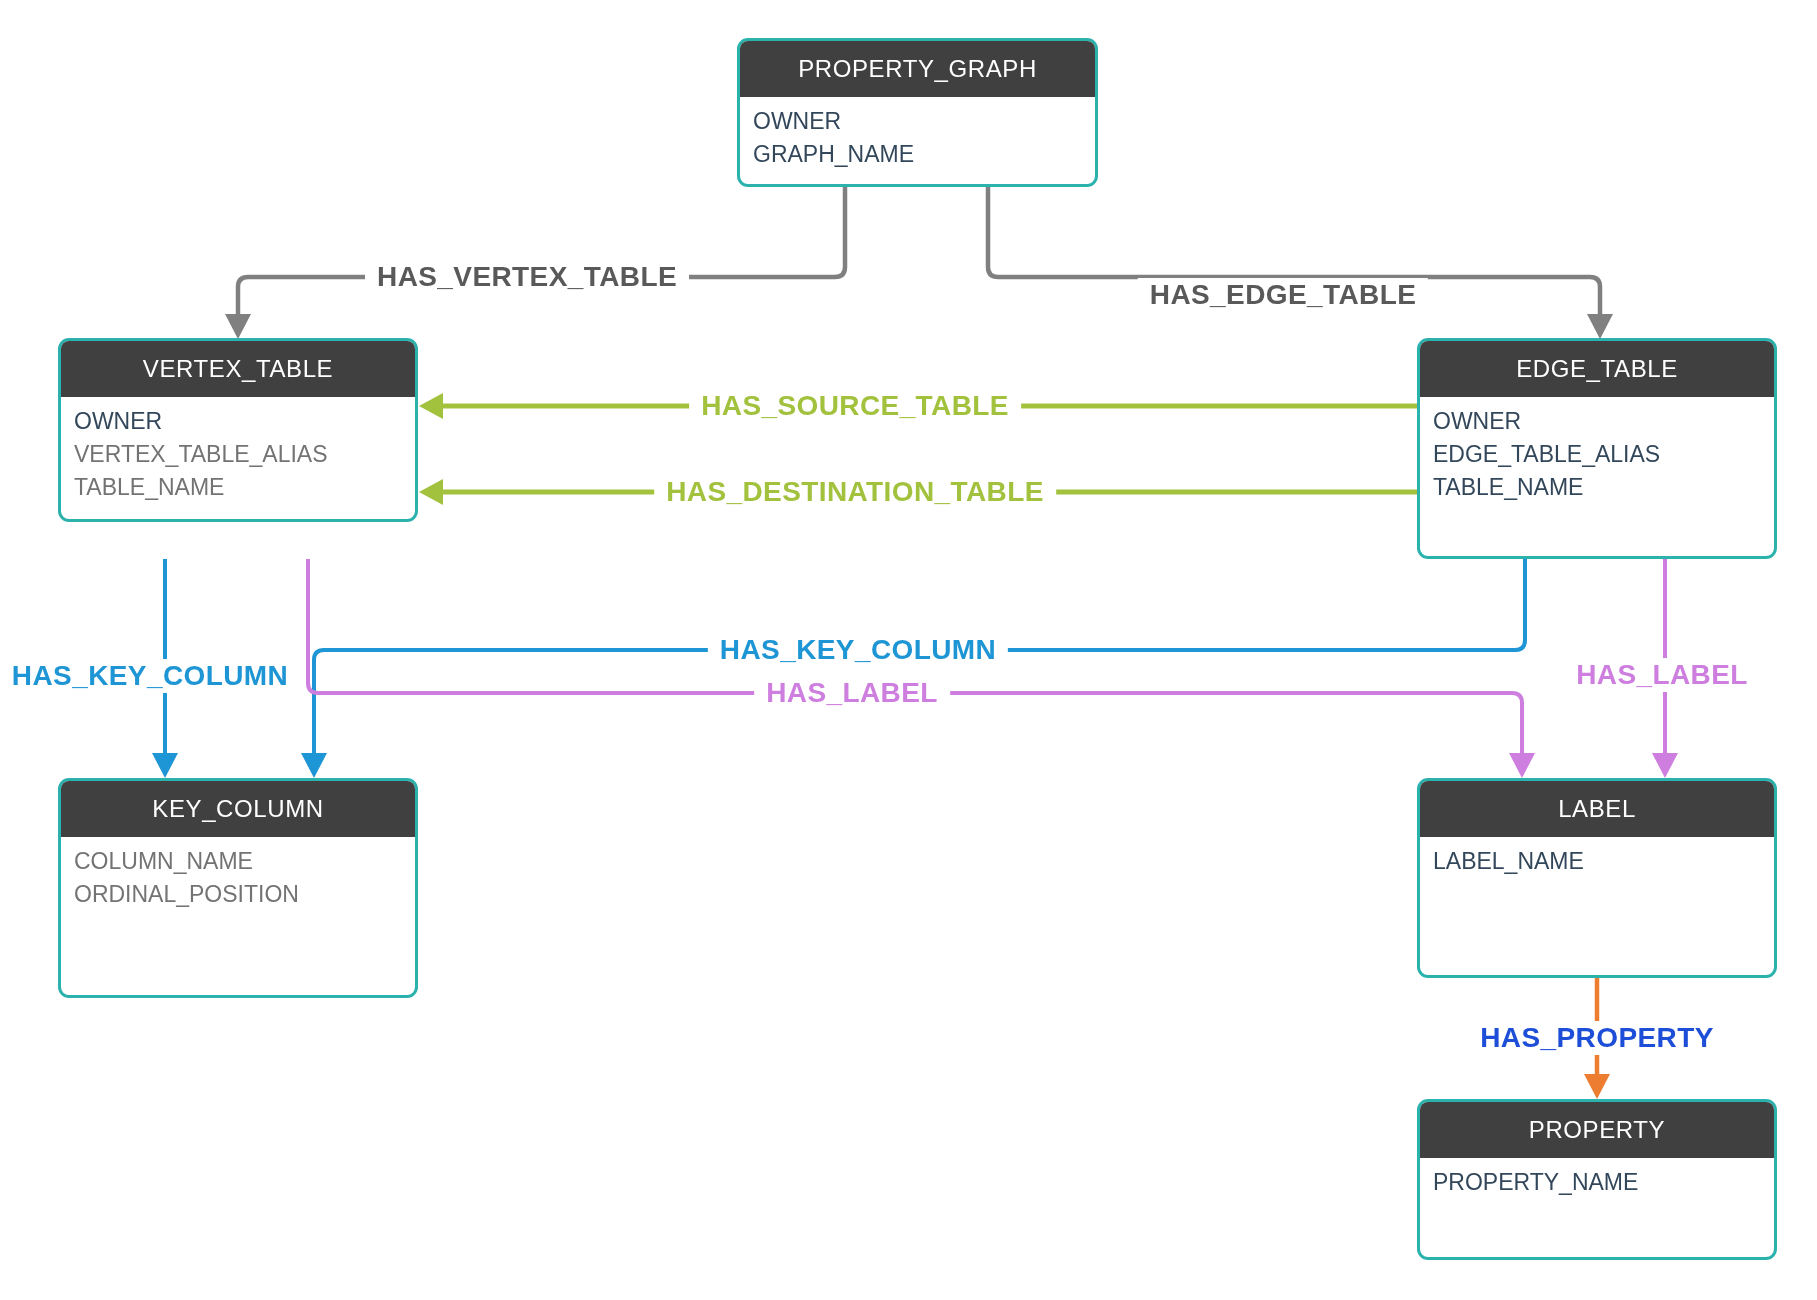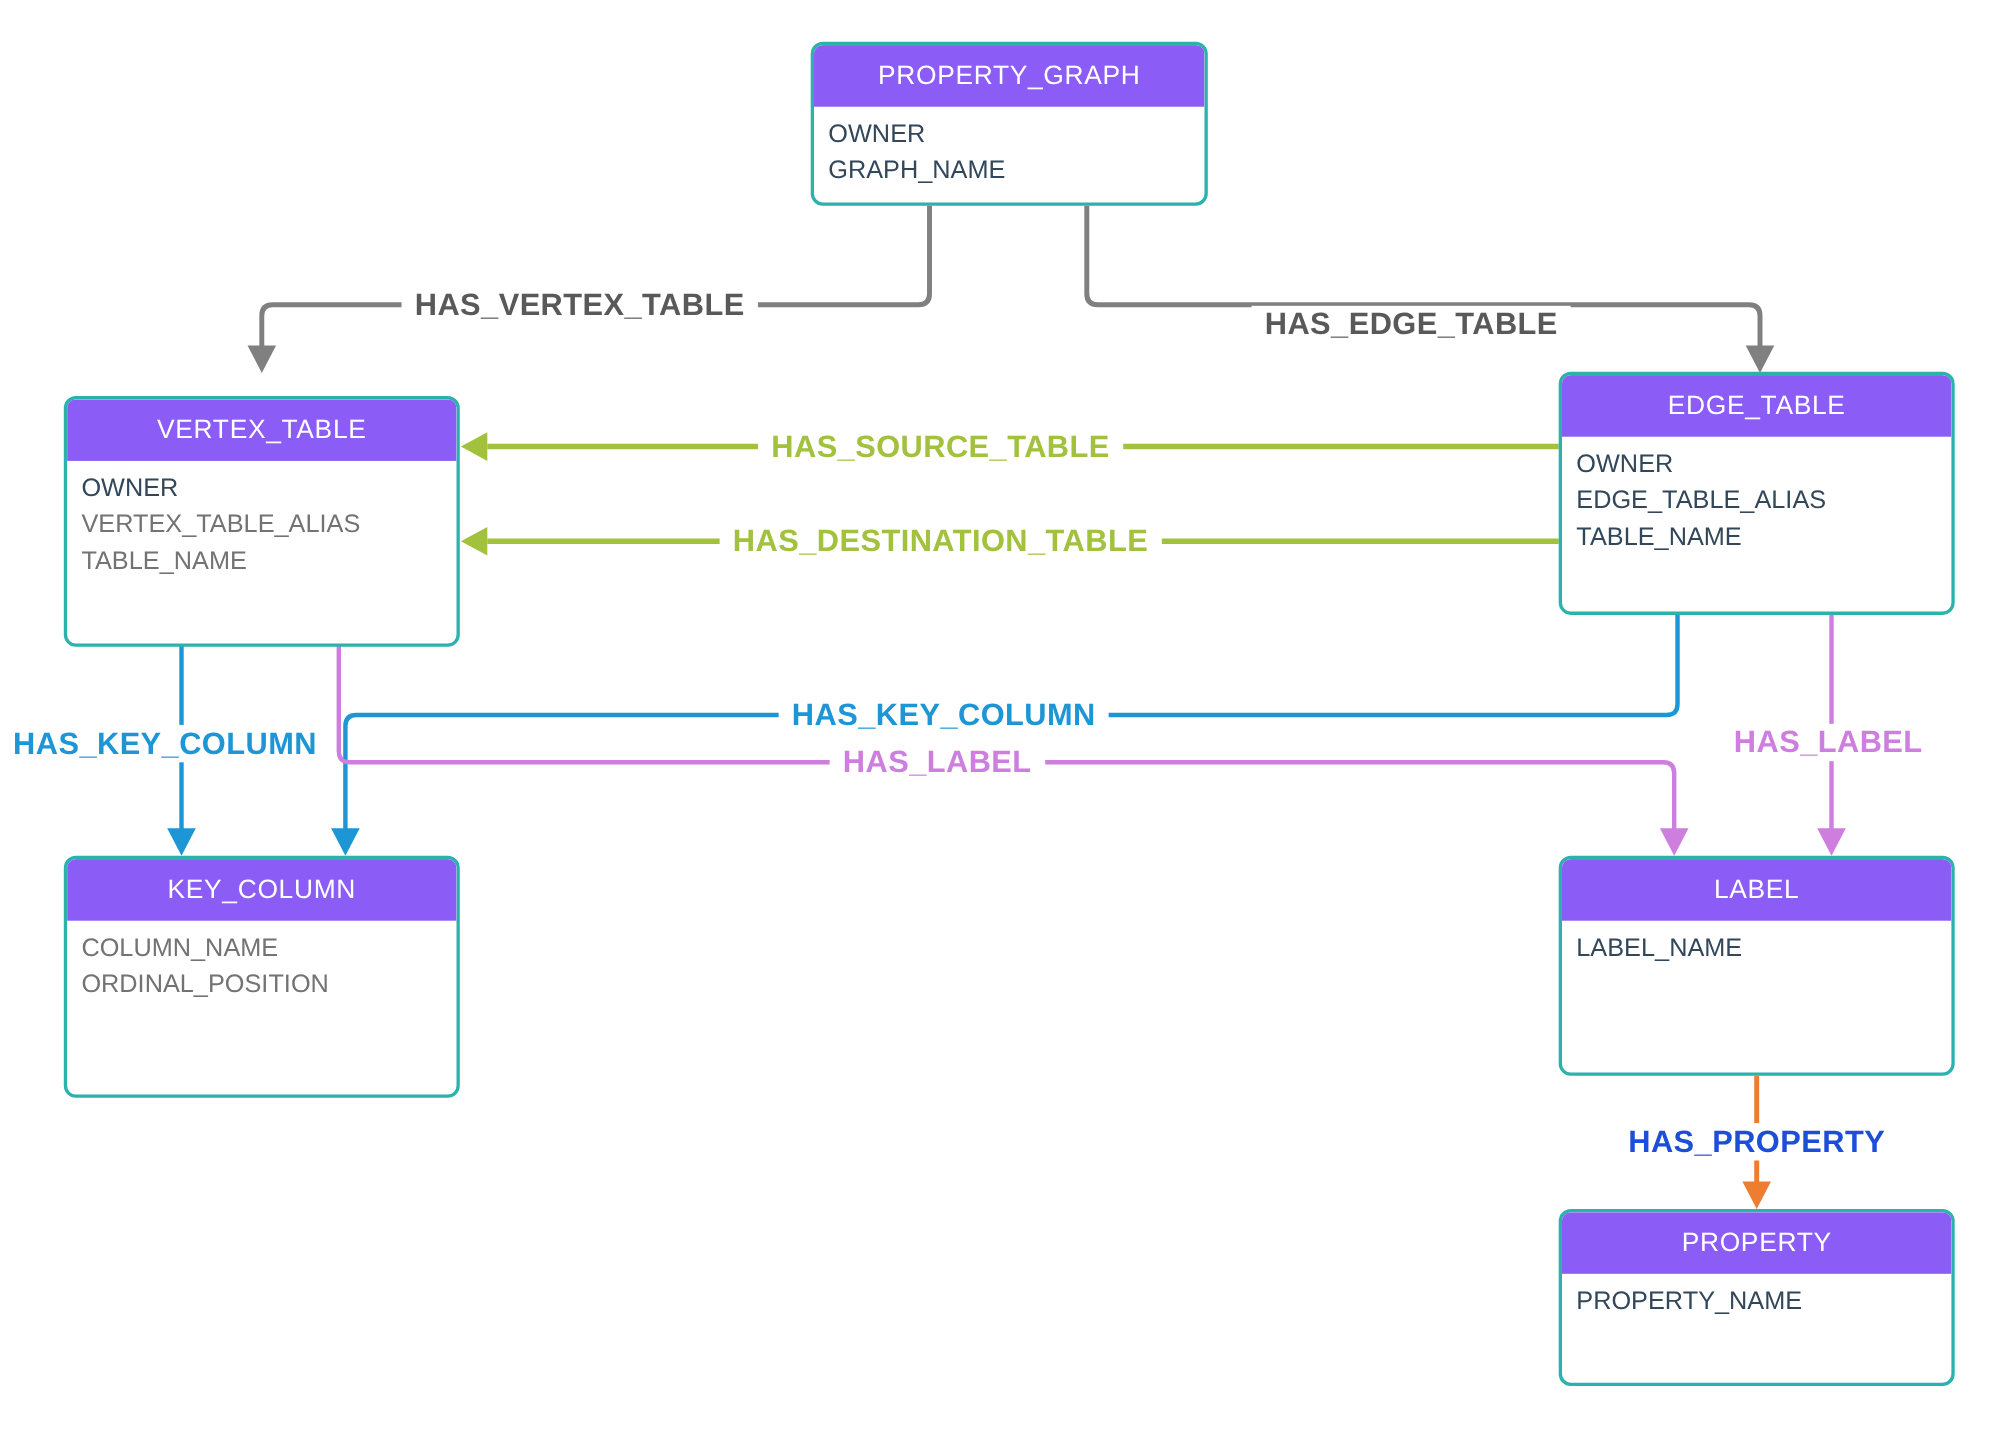--- a/index.html
+++ b/index.html
@@ -14,27 +14,27 @@
        padding:1px 12px;font-size:28px;white-space:nowrap;z-index:2;letter-spacing:0.4px;font-weight:bold;}
   .lbl.gray{color:#595959;}
   .lbl.green{color:#a2c13d;}
   .lbl.blue{color:#1e95d4;}
   .lbl.purple{color:#cd7ede;}
   .lbl.orange{color:#1d4ed8;}
 
   
   .entity{position:absolute;box-sizing:border-box;border:3px solid #2bb2ac;border-radius:11px;
           background:#ffffff;z-index:3;overflow:hidden;}
-  .entity-header{background:#8b5cf6;color:#ffffff;text-align:center;font-size:24px;
+  .entity-header{background:#404040;color:#ffffff;text-align:center;font-size:24px;
                  height:56px;line-height:56px;letter-spacing:0.6px;}
   .entity-body{padding:8px 13px;font-size:23px;line-height:33px;color:#33475b;}
   .field.dim{color:#737373;}
 
   #entity-property-graph{left:737px;top:38px;width:361px;height:149px;}
-  #entity-vertex-table  {left:58px;  top:338px;width:360px;height:228px;margin-top:22px;}
+  #entity-vertex-table  {left:58px;  top:338px;width:360px;height:184px;}
   #entity-edge-table    {left:1417px;top:338px;width:360px;height:221px;}
   #entity-key-column    {left:58px;  top:778px;width:360px;height:220px;}
   #entity-label         {left:1417px;top:778px;width:360px;height:200px;}
   #entity-property      {left:1417px;top:1099px;width:360px;height:161px;}
 
   
   #lbl-has-vertex-table{left:527px;top:277px;}
   #lbl-has-edge-table{left:1283px;top:295px;}
   #lbl-has-source-table{left:855px;top:406px;}
   #lbl-has-destination-table{left:855px;top:492px;}

